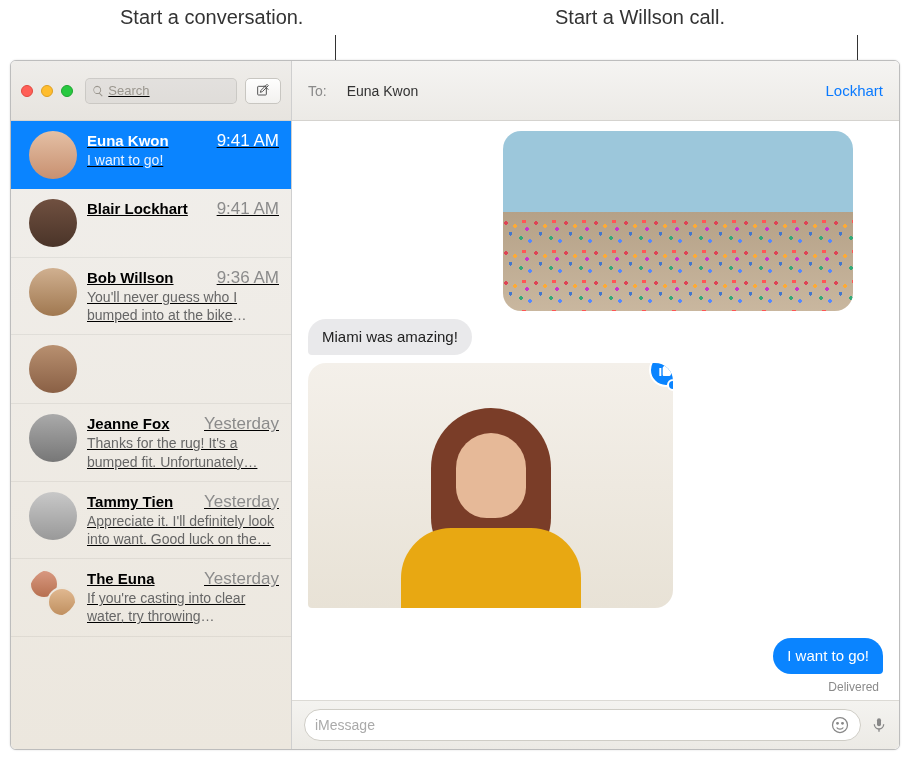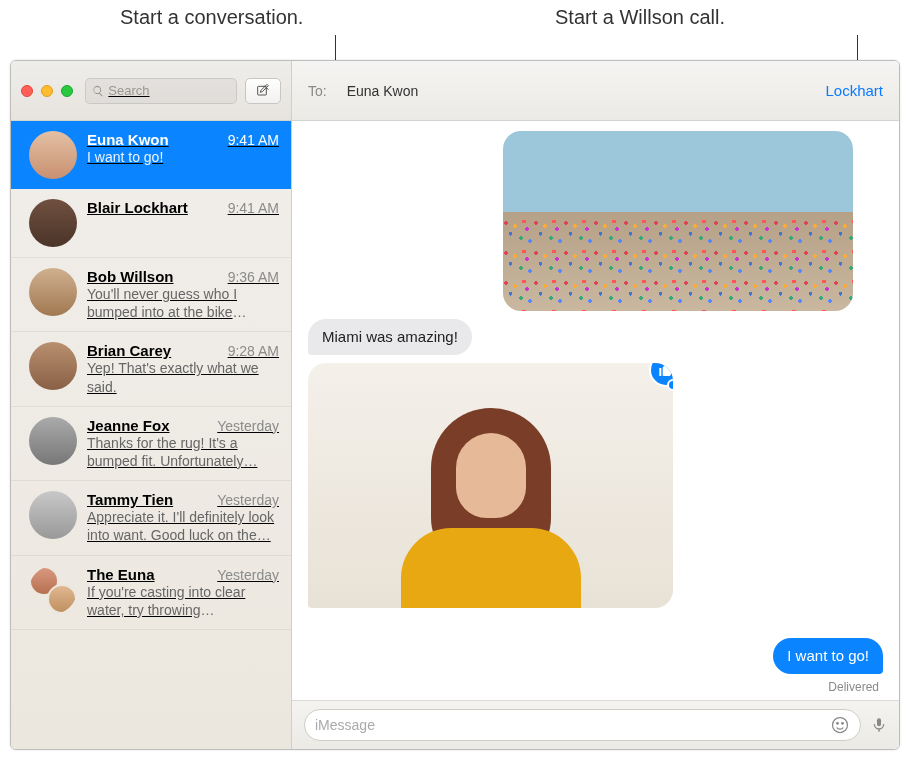--- a/index.html
+++ b/index.html
@@ -113,21 +113,21 @@
   .avatar.group { }
   .avatar .sub {
     position:absolute; width:30px; height:30px; border-radius:50%;
     border:2px solid #ece7de;
   }
   .avatar .sub.a { top:0; left:0; background:linear-gradient(#d89880,#b77050);}
   .avatar .sub.b { bottom:0; right:0; background:linear-gradient(#e0b890,#c09060);}
   .conv-body { flex:1; min-width:0; }
   .conv-top { display:flex; justify-content:space-between; align-items:baseline; gap:8px;}
   .conv-name { font-size:15px; font-weight:600;}
-  .conv-time { font-size:14px; }
+  .conv-time { font-size:17px; }
   .conv-item:not(.selected) .conv-time { color:#8b8b8b;}
   .conv-preview {
     font-size:14px; line-height:1.3;
     display:-webkit-box; -webkit-line-clamp:2; -webkit-box-orient:vertical;
     overflow:hidden;
   }
   .conv-item:not(.selected) .conv-preview { color:#666;}
   .conv-item.selected .conv-preview { color:#eaf3ff;}
 
   
@@ -318,27 +318,20 @@
           <div class="conv-body">
             <div class="conv-top">
               <div class="conv-name">Bob Willson</div>
               <div class="conv-time">9:36 AM</div>
             </div>
             <div class="conv-preview">You'll never guess who I bumped into at the bike shop…</div>
           </div>
         </div>
         <div class="conv-item">
           <div class="avatar av-3"></div>
-          <div class="conv-body">
-            <div class="conv-top">
-              <div class="conv-name">Brian Carey</div>
-              <div class="conv-time">9:28 AM</div>
-            </div>
-            <div class="conv-preview">Yep! That's exactly what we said.</div>
-          </div>
         </div>
         <div class="conv-item">
           <div class="avatar av-4"></div>
           <div class="conv-body">
             <div class="conv-top">
               <div class="conv-name">Jeanne Fox</div>
               <div class="conv-time">Yesterday</div>
             </div>
             <div class="conv-preview">Thanks for the rug! It's a bumped fit. Unfortunately…</div>
           </div>

